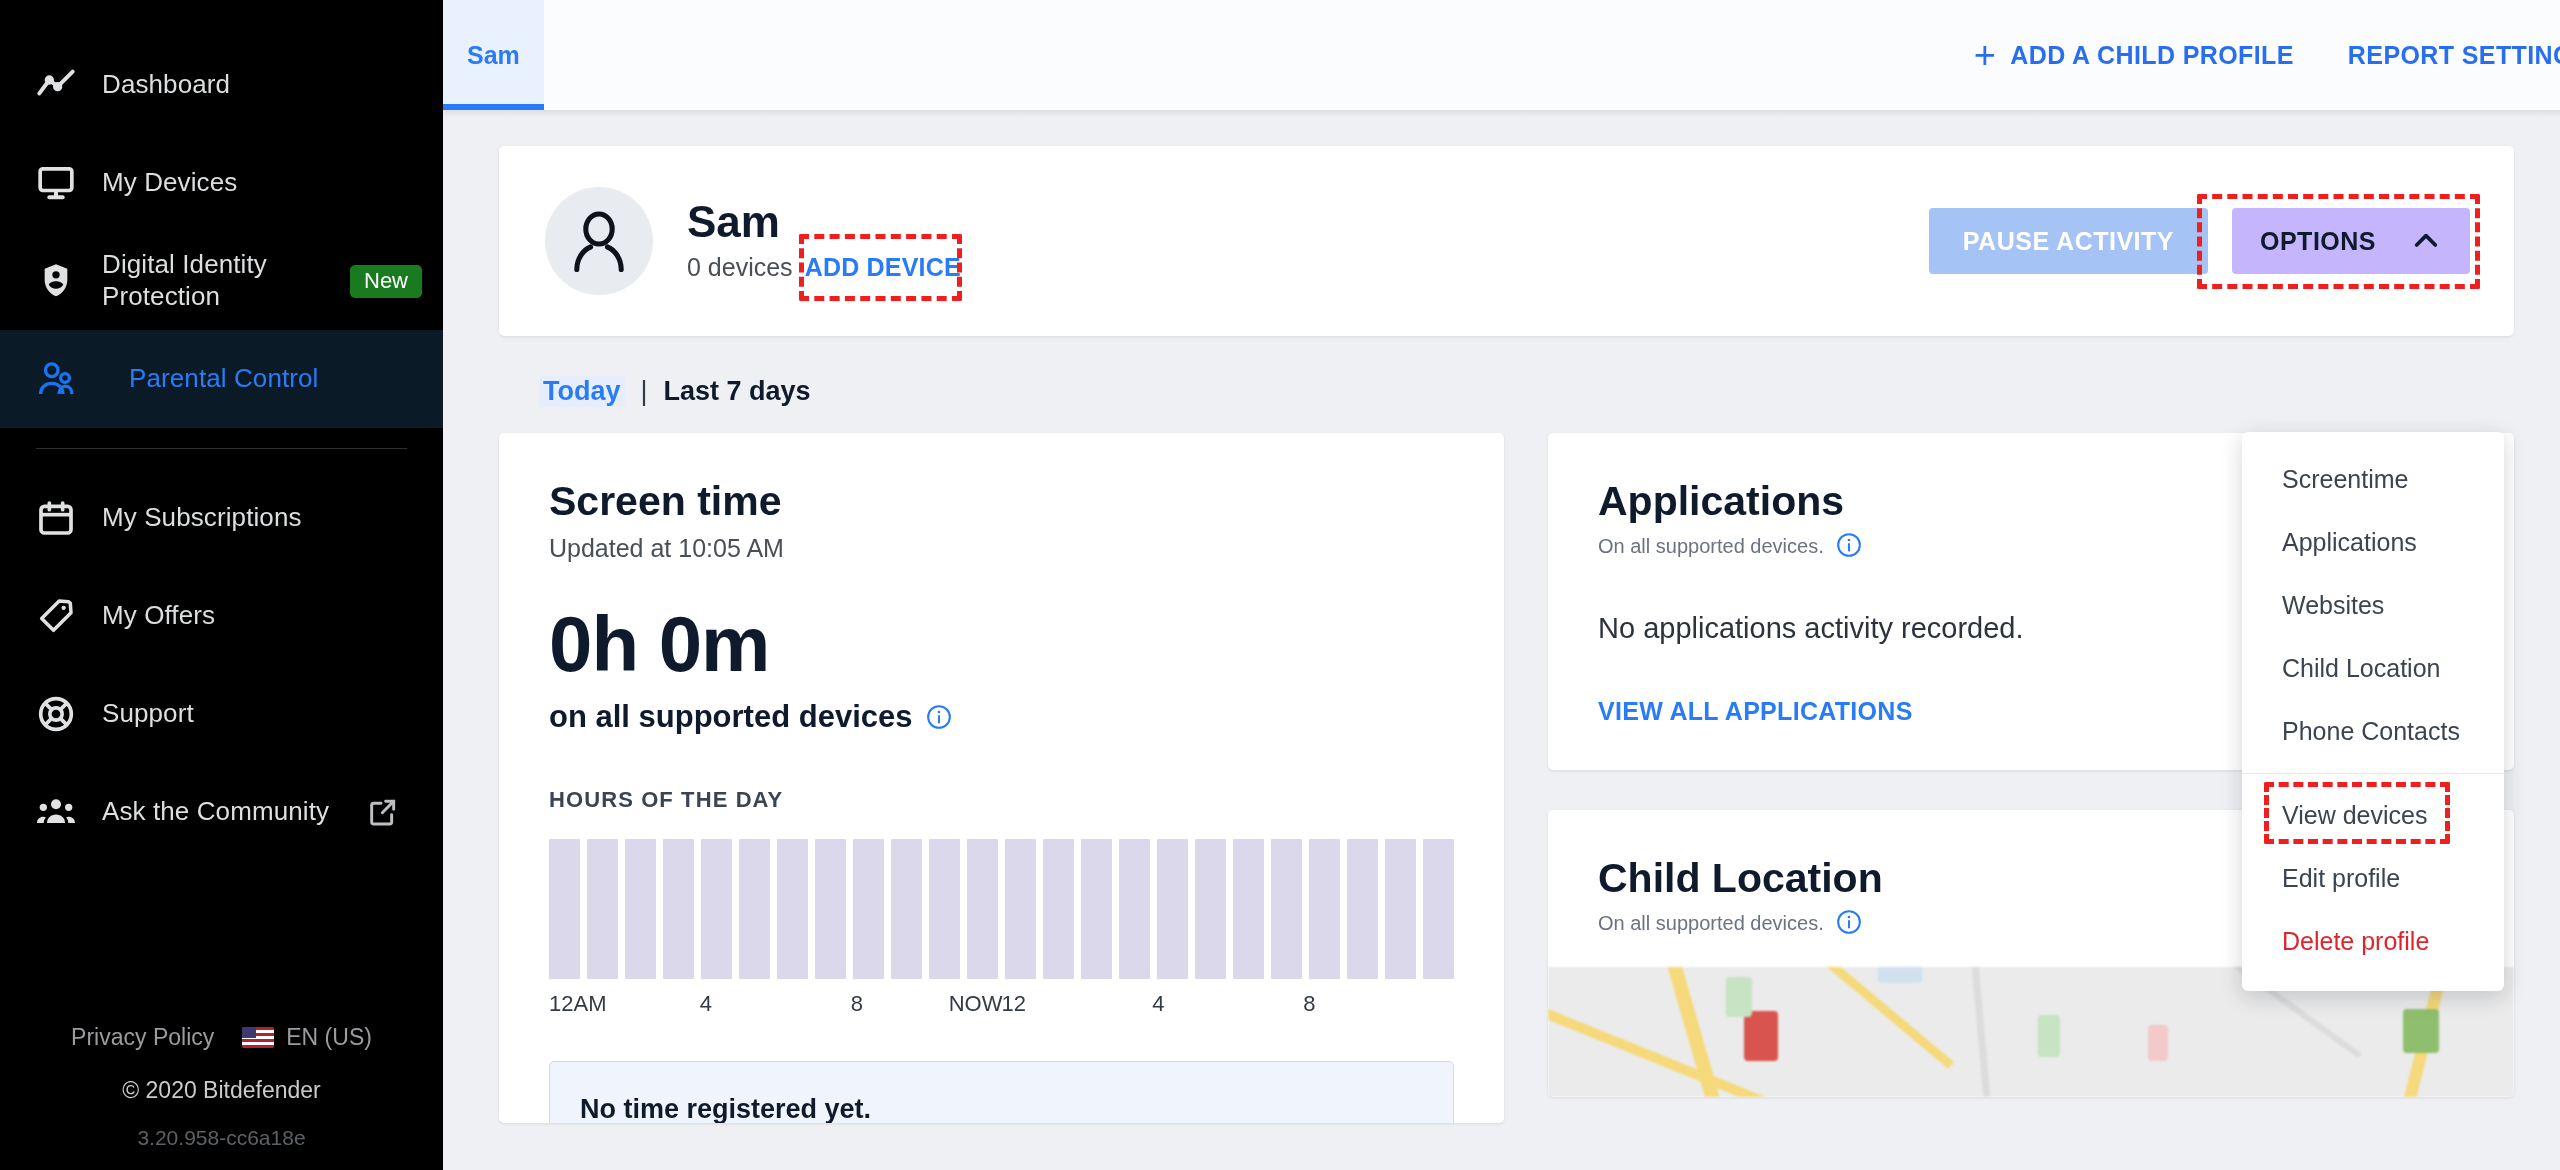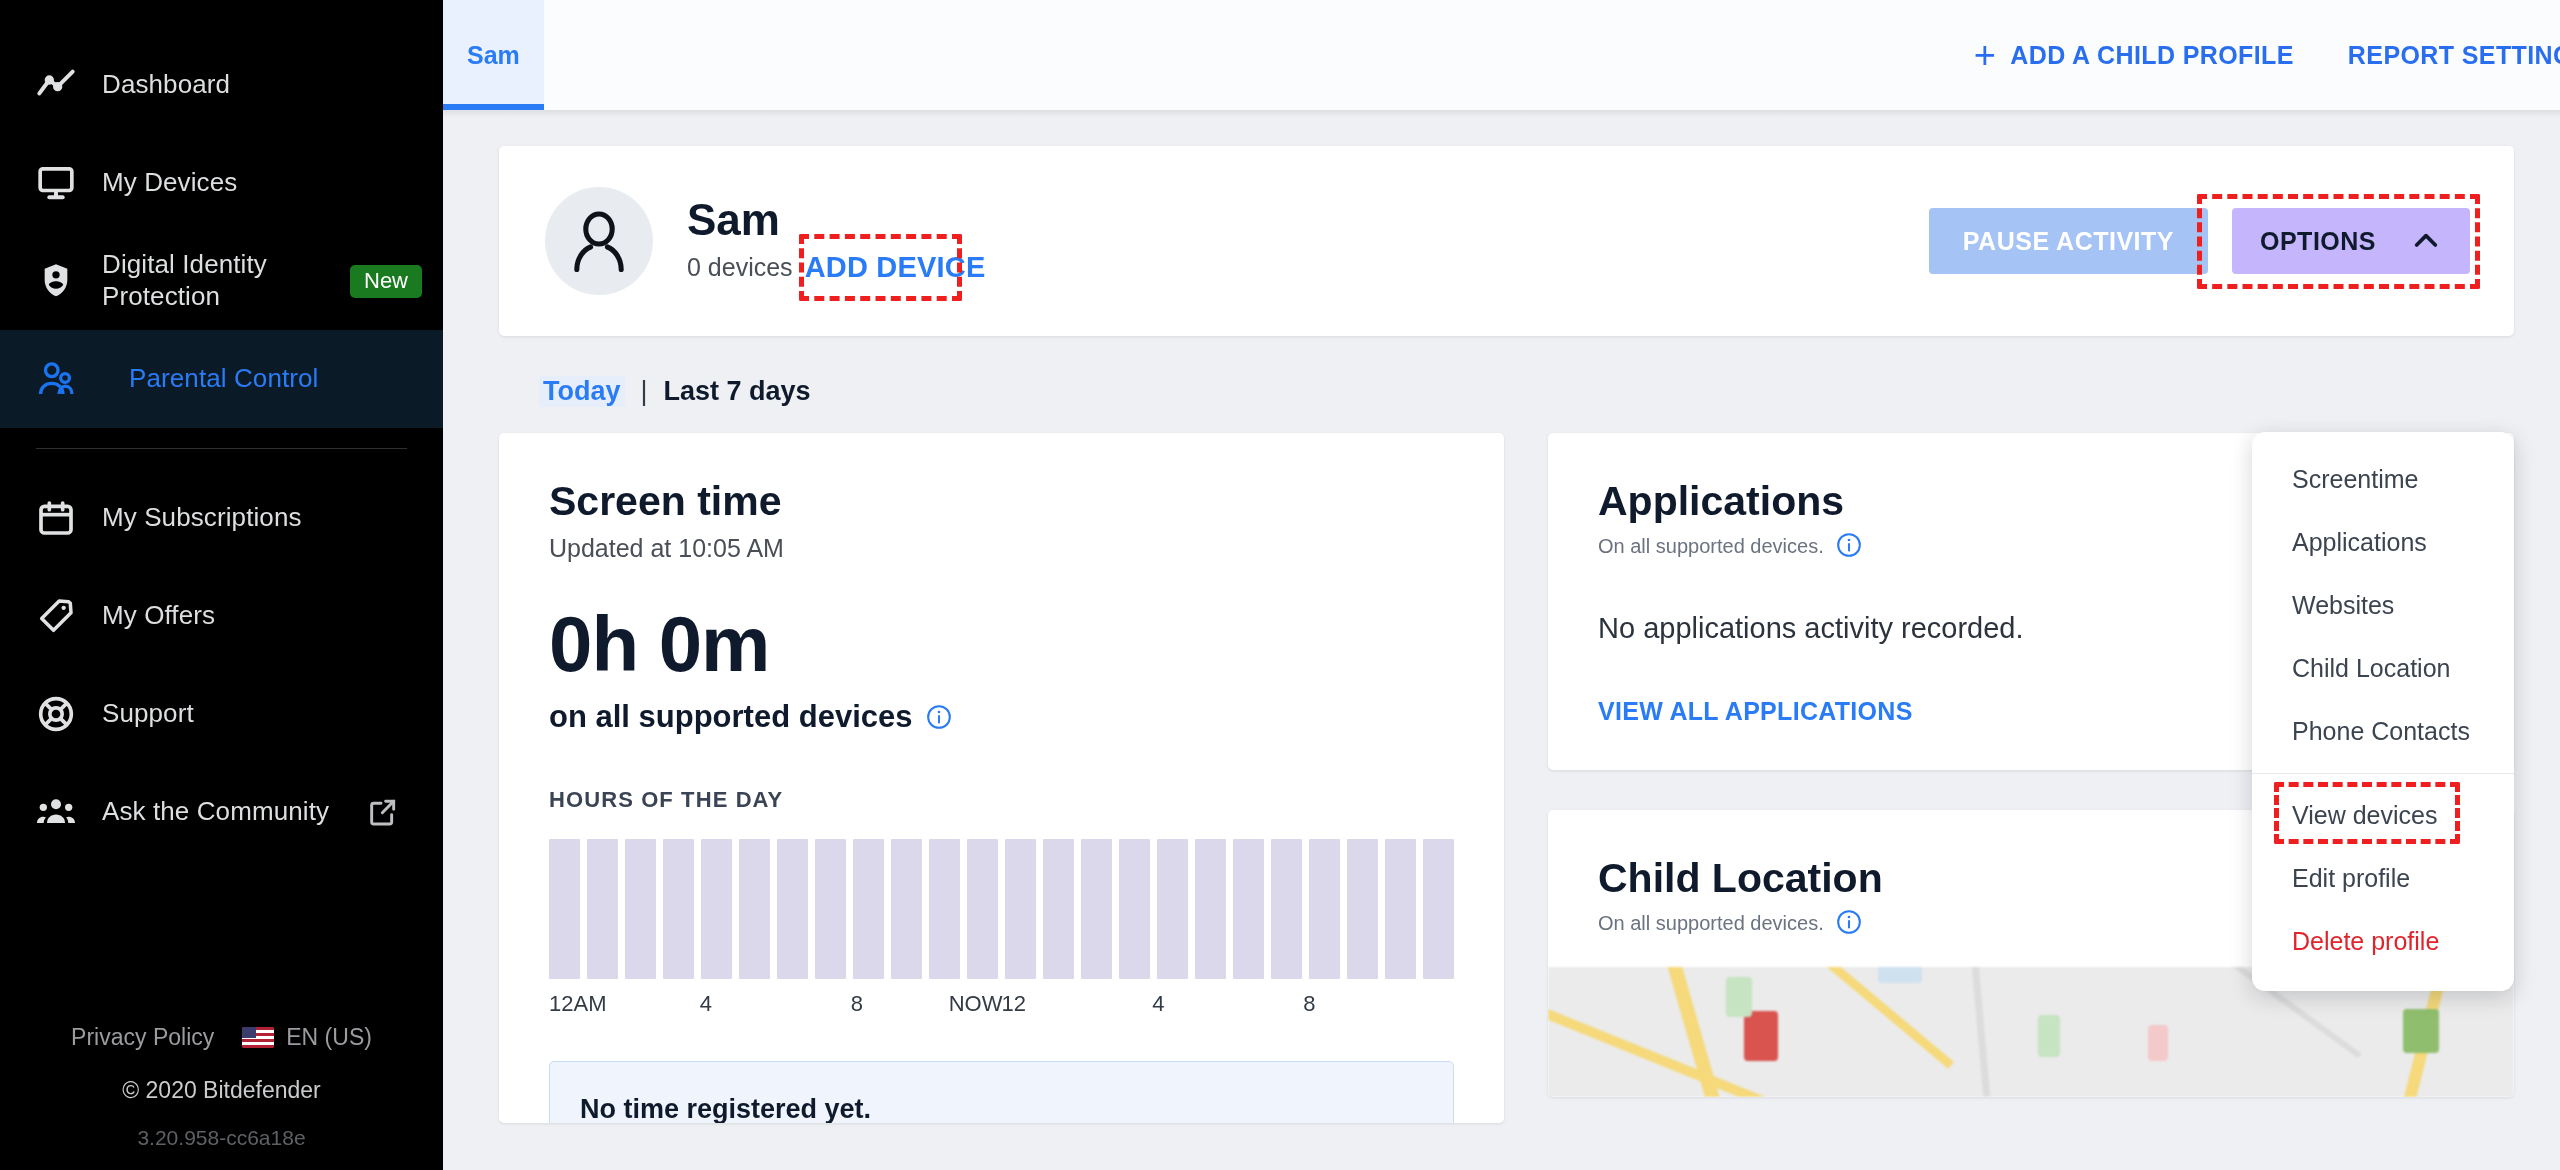--- a/index.html
+++ b/index.html
@@ -126,21 +126,21 @@
     color: #10121a;
   }
   .profile-text { margin-left: 34px; }
   .profile-name {
     font-size: 44px; font-weight: bold; color: #0f1b2d; line-height: 1.08;
     margin-bottom: 6px;
   }
   .profile-sub { display: flex; align-items: center; gap: 6px; }
   .devices-count { font-size: 25px; color: #4a4f57; }
   .add-device {
-    font-size: 29px; font-weight: bold; color: #2a7bf6;
+    font-size: 25px; font-weight: bold; color: #2a7bf6;
     cursor: pointer; letter-spacing: .2px; padding: 2px 6px;
   }
   .hl-box {
     position: absolute; border: 5px dashed #f01f1f; border-radius: 2px;
     pointer-events: none;
   }
   .profile-right { margin-left: auto; display: flex; align-items: center; gap: 24px; position: relative; }
   .btn-pause {
     background: #a6c3f5; color: #fff; border: none;
     font-size: 25px; font-weight: bold; letter-spacing: .5px;
@@ -151,23 +151,23 @@
     background: #c4b5fd; color: #0f1b2d; border: none;
     font-size: 25px; font-weight: bold; letter-spacing: .5px;
     padding: 0 28px; height: 66px; border-radius: 4px;
     display: flex; align-items: center; gap: 34px;
     cursor: pointer; font-family: inherit;
   }
   .caret-up { display: flex; }
 
   
   .dropdown {
-    position: absolute; top: 322px; right: 46px;
+    position: absolute; top: 322px; right: 56px;
     width: 262px;
-    background: #fff; border-radius: 13px;
+    background: #fff; border-radius: 6px;
     box-shadow: 0 6px 22px rgba(16,24,40,.18);
     padding: 16px 0 18px;
     z-index: 40;
   }
   .dd-item {
     font-size: 25px; color: #3c4450;
     padding: 17px 0 17px 40px; cursor: pointer; white-space: nowrap;
   }
   .dd-item.danger { color: #e0242b; }
   .dd-sep { height: 1px; background: #e6e8ec; margin: 10px 0; }

